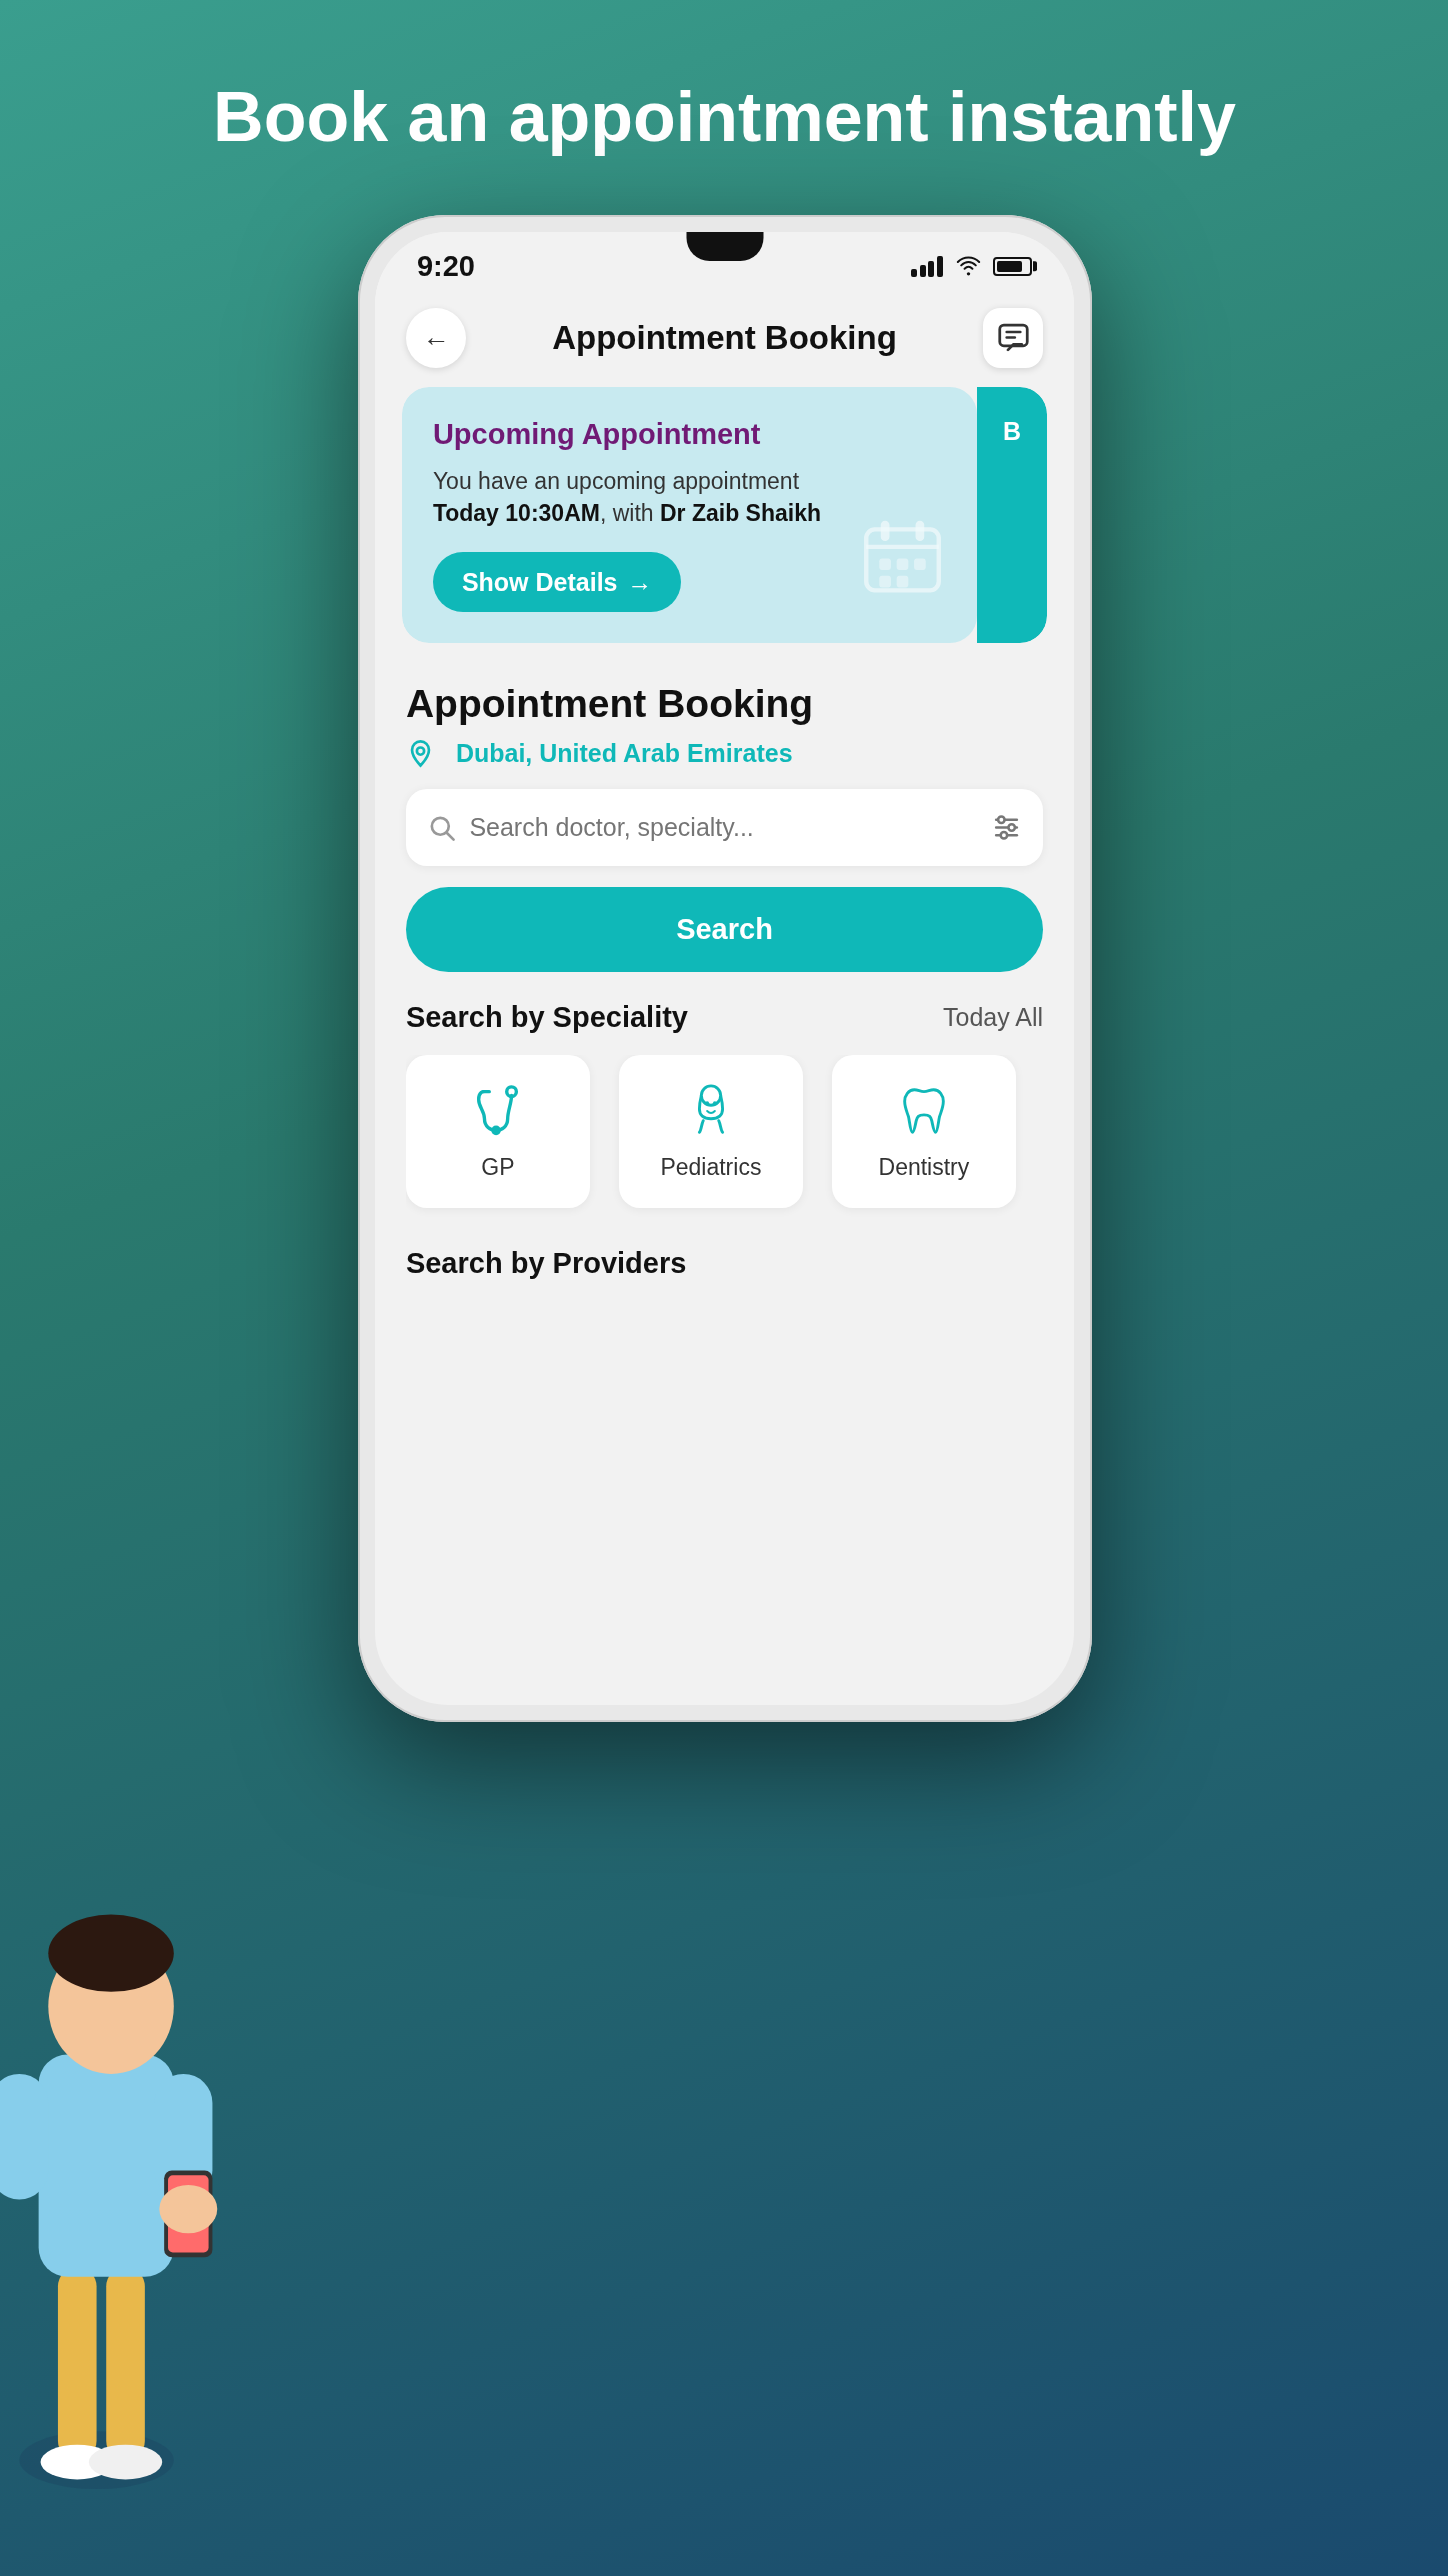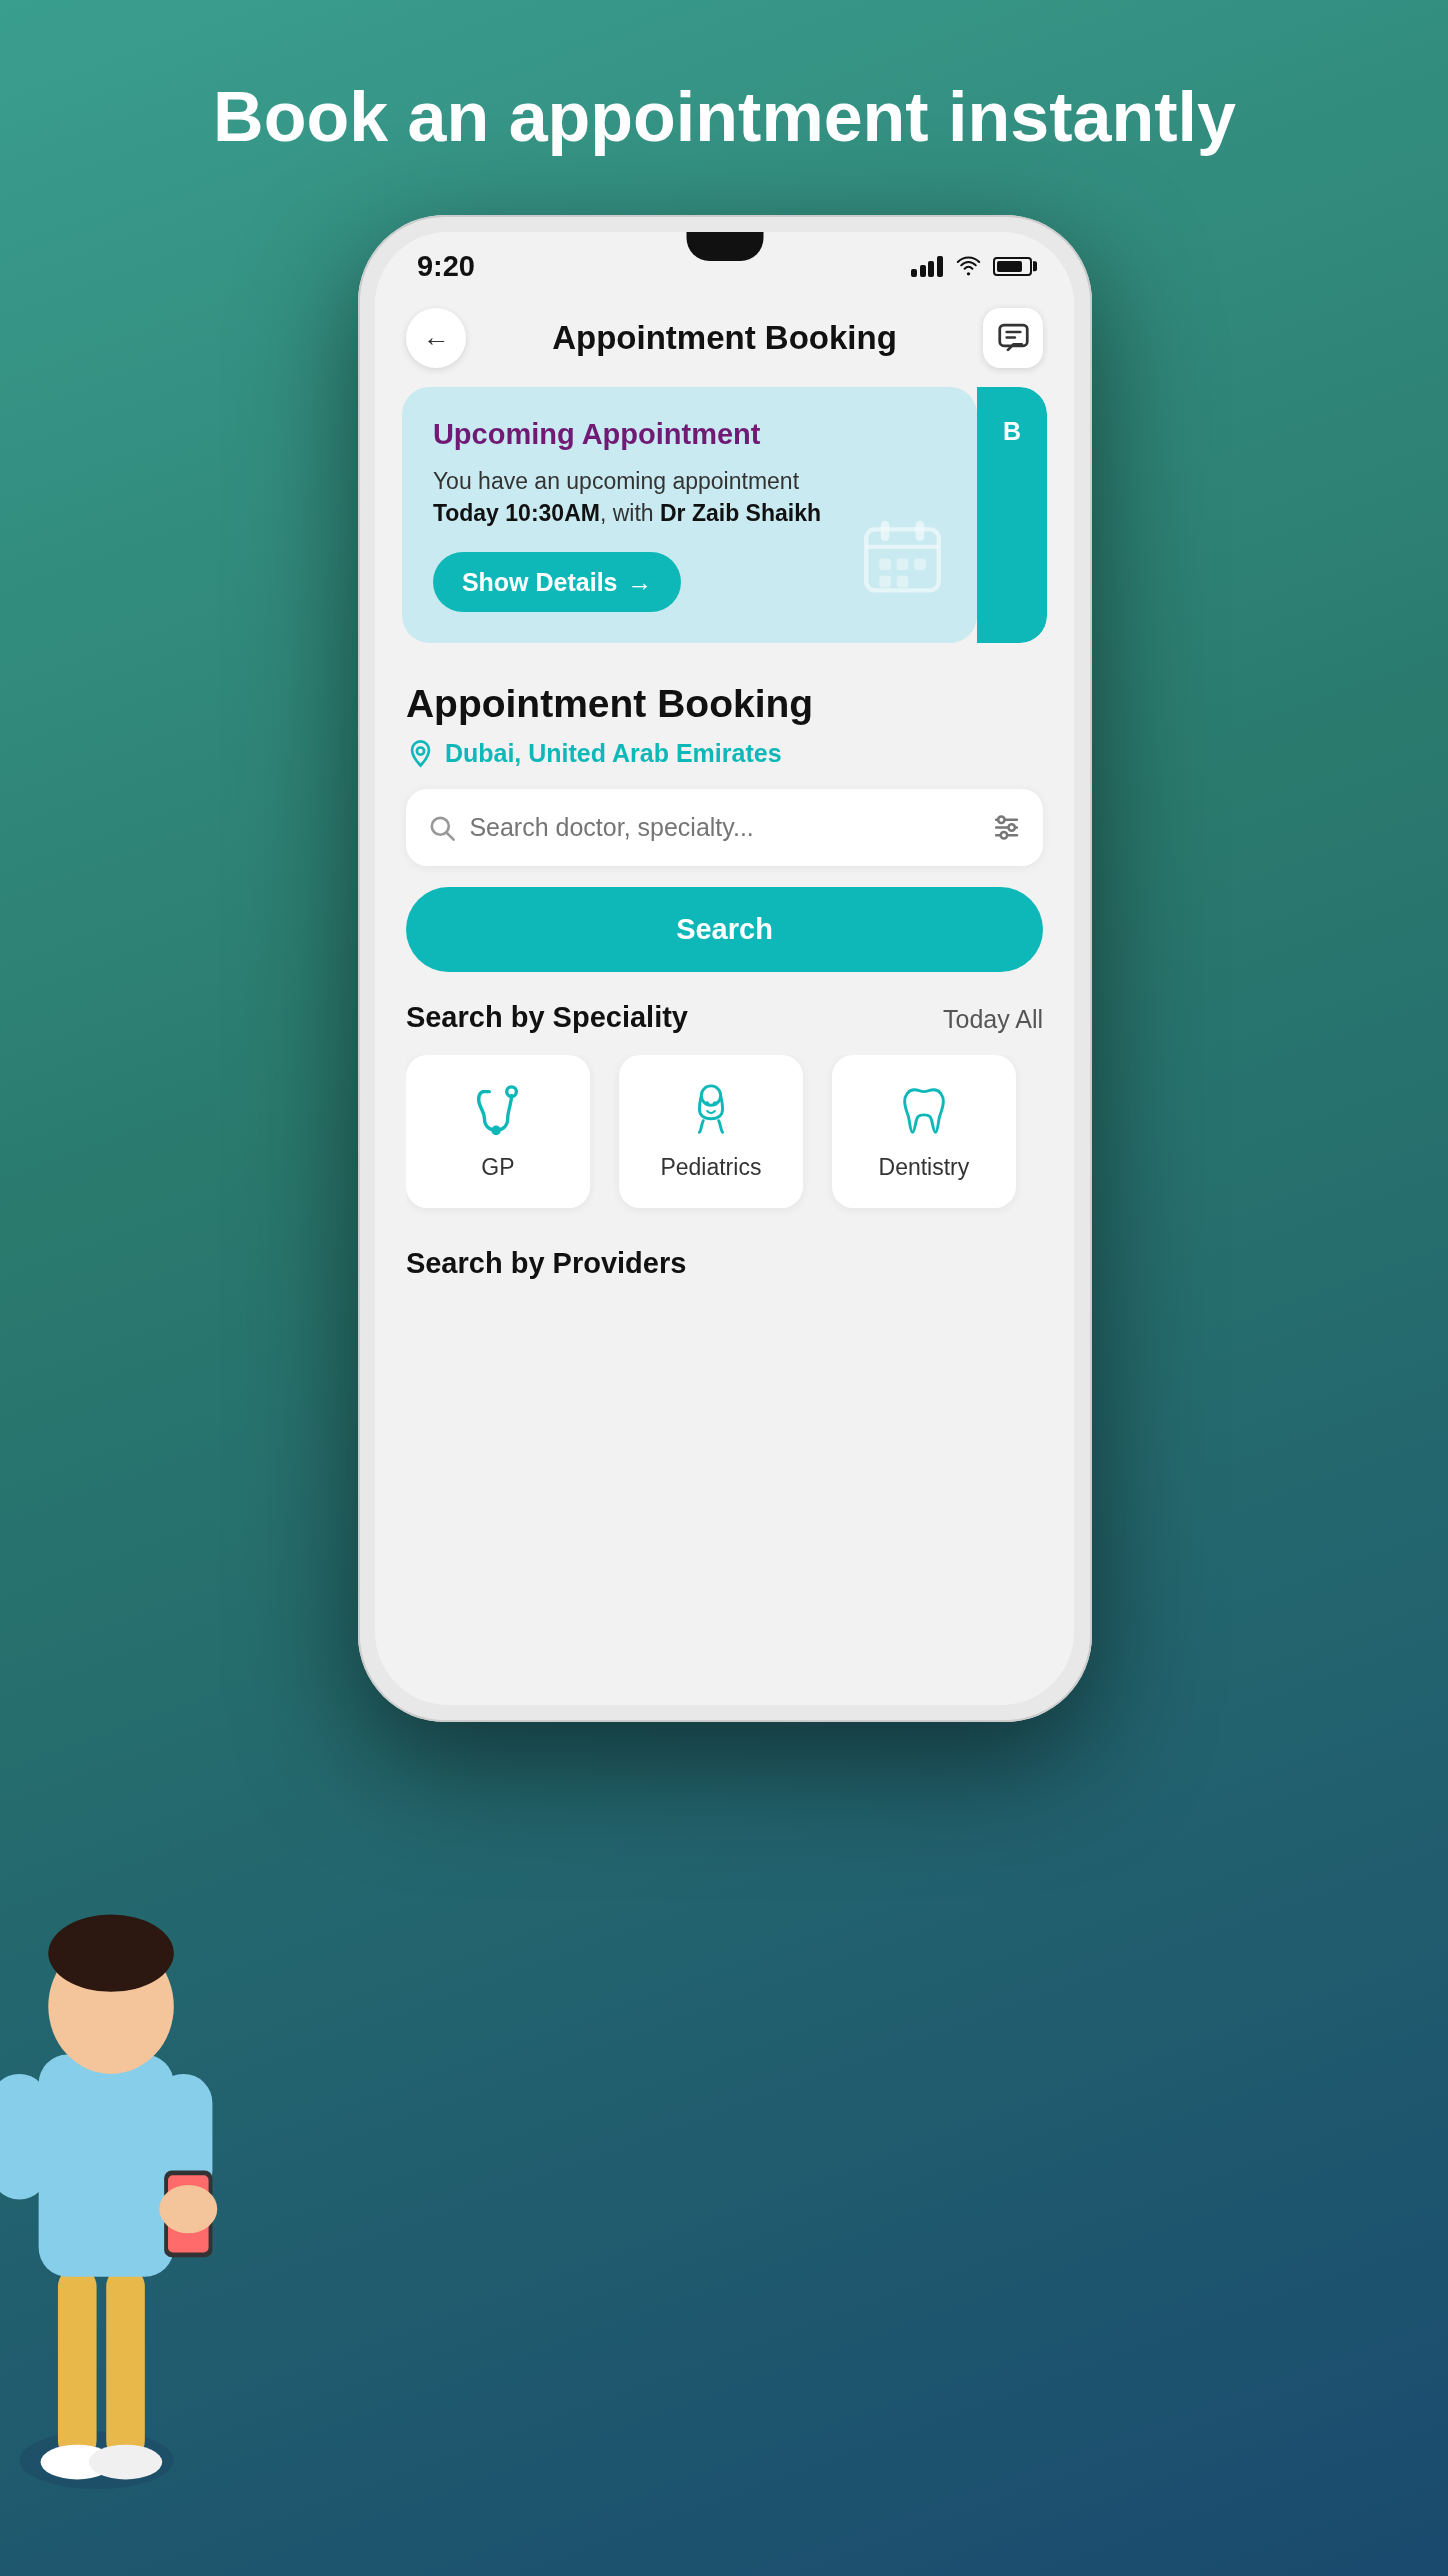--- a/index.html
+++ b/index.html
@@ -259,21 +259,21 @@
     .section-title {
       font-size: 39px;
       font-weight: 800;
       color: #111;
       margin-bottom: 13.5px;
     }
 
     .location-row {
       display: flex;
       align-items: center;
-      gap: 10px;
+      gap: 21px;
       margin-bottom: 21px;
     }
 
     .location-text {
       font-size: 25px;
       font-weight: 700;
       color: #0fb8b8;
     }
 
     .search-input-row {
@@ -307,21 +307,21 @@
       border-radius: 48px;
       height: 85px;
       cursor: pointer;
       margin-bottom: 29px;
     }
 
     
     .speciality-header {
       display: flex;
       justify-content: space-between;
-      align-items: flex-end;
+      align-items: center;
       margin-bottom: 21px;
     }
 
     .speciality-title {
       font-size: 29px;
       font-weight: 800;
       color: #111;
     }
 
     .show-all-link {

